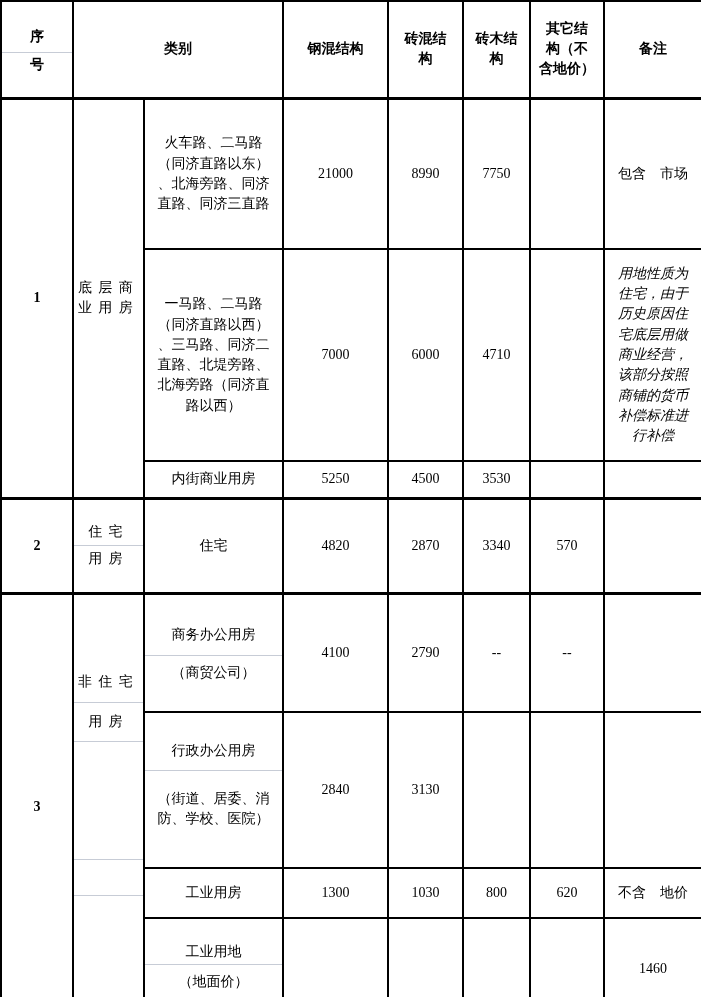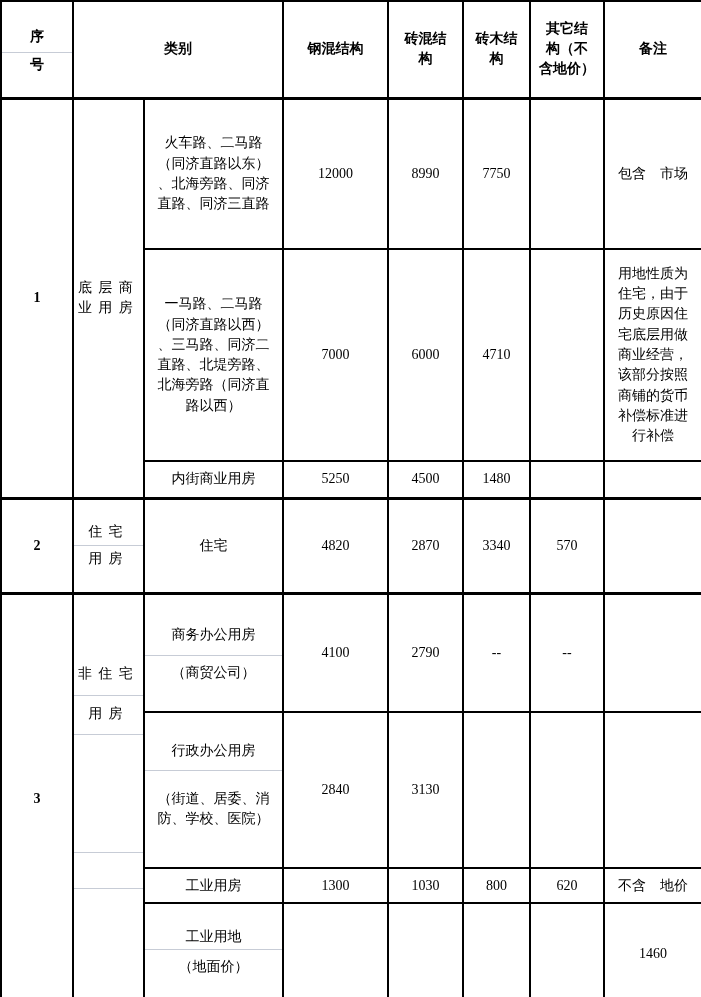--- a/index.html
+++ b/index.html
@@ -21,21 +21,21 @@
     font-size:14px;
     line-height:1.45;
     white-space:pre-line;
     overflow:hidden;
   }
   td.hd { font-weight:bold; font-size:15px; line-height:1.25; }
   td.num, .num { font-size:15px; }
   td.seq { font-weight:bold; font-size:15px; }
   td.bt3 { border-top-width:3px !important;margin-top:43px; }
   .streets { line-height:26px; }
-  .remark-long { font-size:13px; line-height:20px; }
+  .remark-long { font-size:13px; line-height:20px;font-style:italic; }
   .cat { letter-spacing:0.45em; line-height:1.9; }
   
   .stack { display:flex; flex-direction:column; width:100%; }
   .stack > div {
     display:flex; align-items:center; justify-content:center;
     white-space:pre-line;
   }
   .fl { border-top:1px solid #c7ccd6; }
   td.vtop { vertical-align:top; }
 </style>
@@ -76,21 +76,21 @@
   </tr>
 
   <tr style="height:151px">
     <td class="seq bt3" rowspan="3">1</td>
     <td class="cat bt3" rowspan="3">底层商
 业用房</td>
     <td class="streets bt3">火车路、二马路
 （同济直路以东）
 、北海旁路、同济
 直路、同济三直路</td>
-    <td class="num bt3">12000</td>
+    <td class="num bt3">21000</td>
     <td class="num bt3">8990</td>
     <td class="num bt3">7750</td>
     <td class="bt3"></td>
     <td class="bt3">包含　市场</td>
   </tr>
 
   <tr style="height:212px">
     <td class="streets">一马路、二马路
 （同济直路以西）
 、三马路、同济二
@@ -109,21 +109,21 @@
 该部分按照
 商铺的货币
 补偿标准进
 行补偿</td>
   </tr>
 
   <tr style="height:37px">
     <td>内街商业用房</td>
     <td class="num">5250</td>
     <td class="num">4500</td>
-    <td class="num">1480</td>
+    <td class="num">3530</td>
     <td></td>
     <td></td>
   </tr>
 
   <tr style="height:51px">
     <td class="seq bt3">2</td>
     <td class="bt3">
       <div class="stack">
         <div class="cat" style="height:25px">住宅</div>
         <div class="cat fl" style="height:26px">用房</div>
@@ -169,21 +169,21 @@
 防、学校、医院）</div>
       </div>
     </td>
     <td class="num">2840</td>
     <td class="num">3130</td>
     <td></td>
     <td></td>
     <td></td>
   </tr>
 
-  <tr style="height:35px">
+  <tr style="height:50px">
     <td>工业用房</td>
     <td class="num">1300</td>
     <td class="num">1030</td>
     <td class="num">800</td>
     <td class="num">620</td>
     <td>不含　地价</td>
   </tr>
 
   <tr style="height:62px">
     <td>

